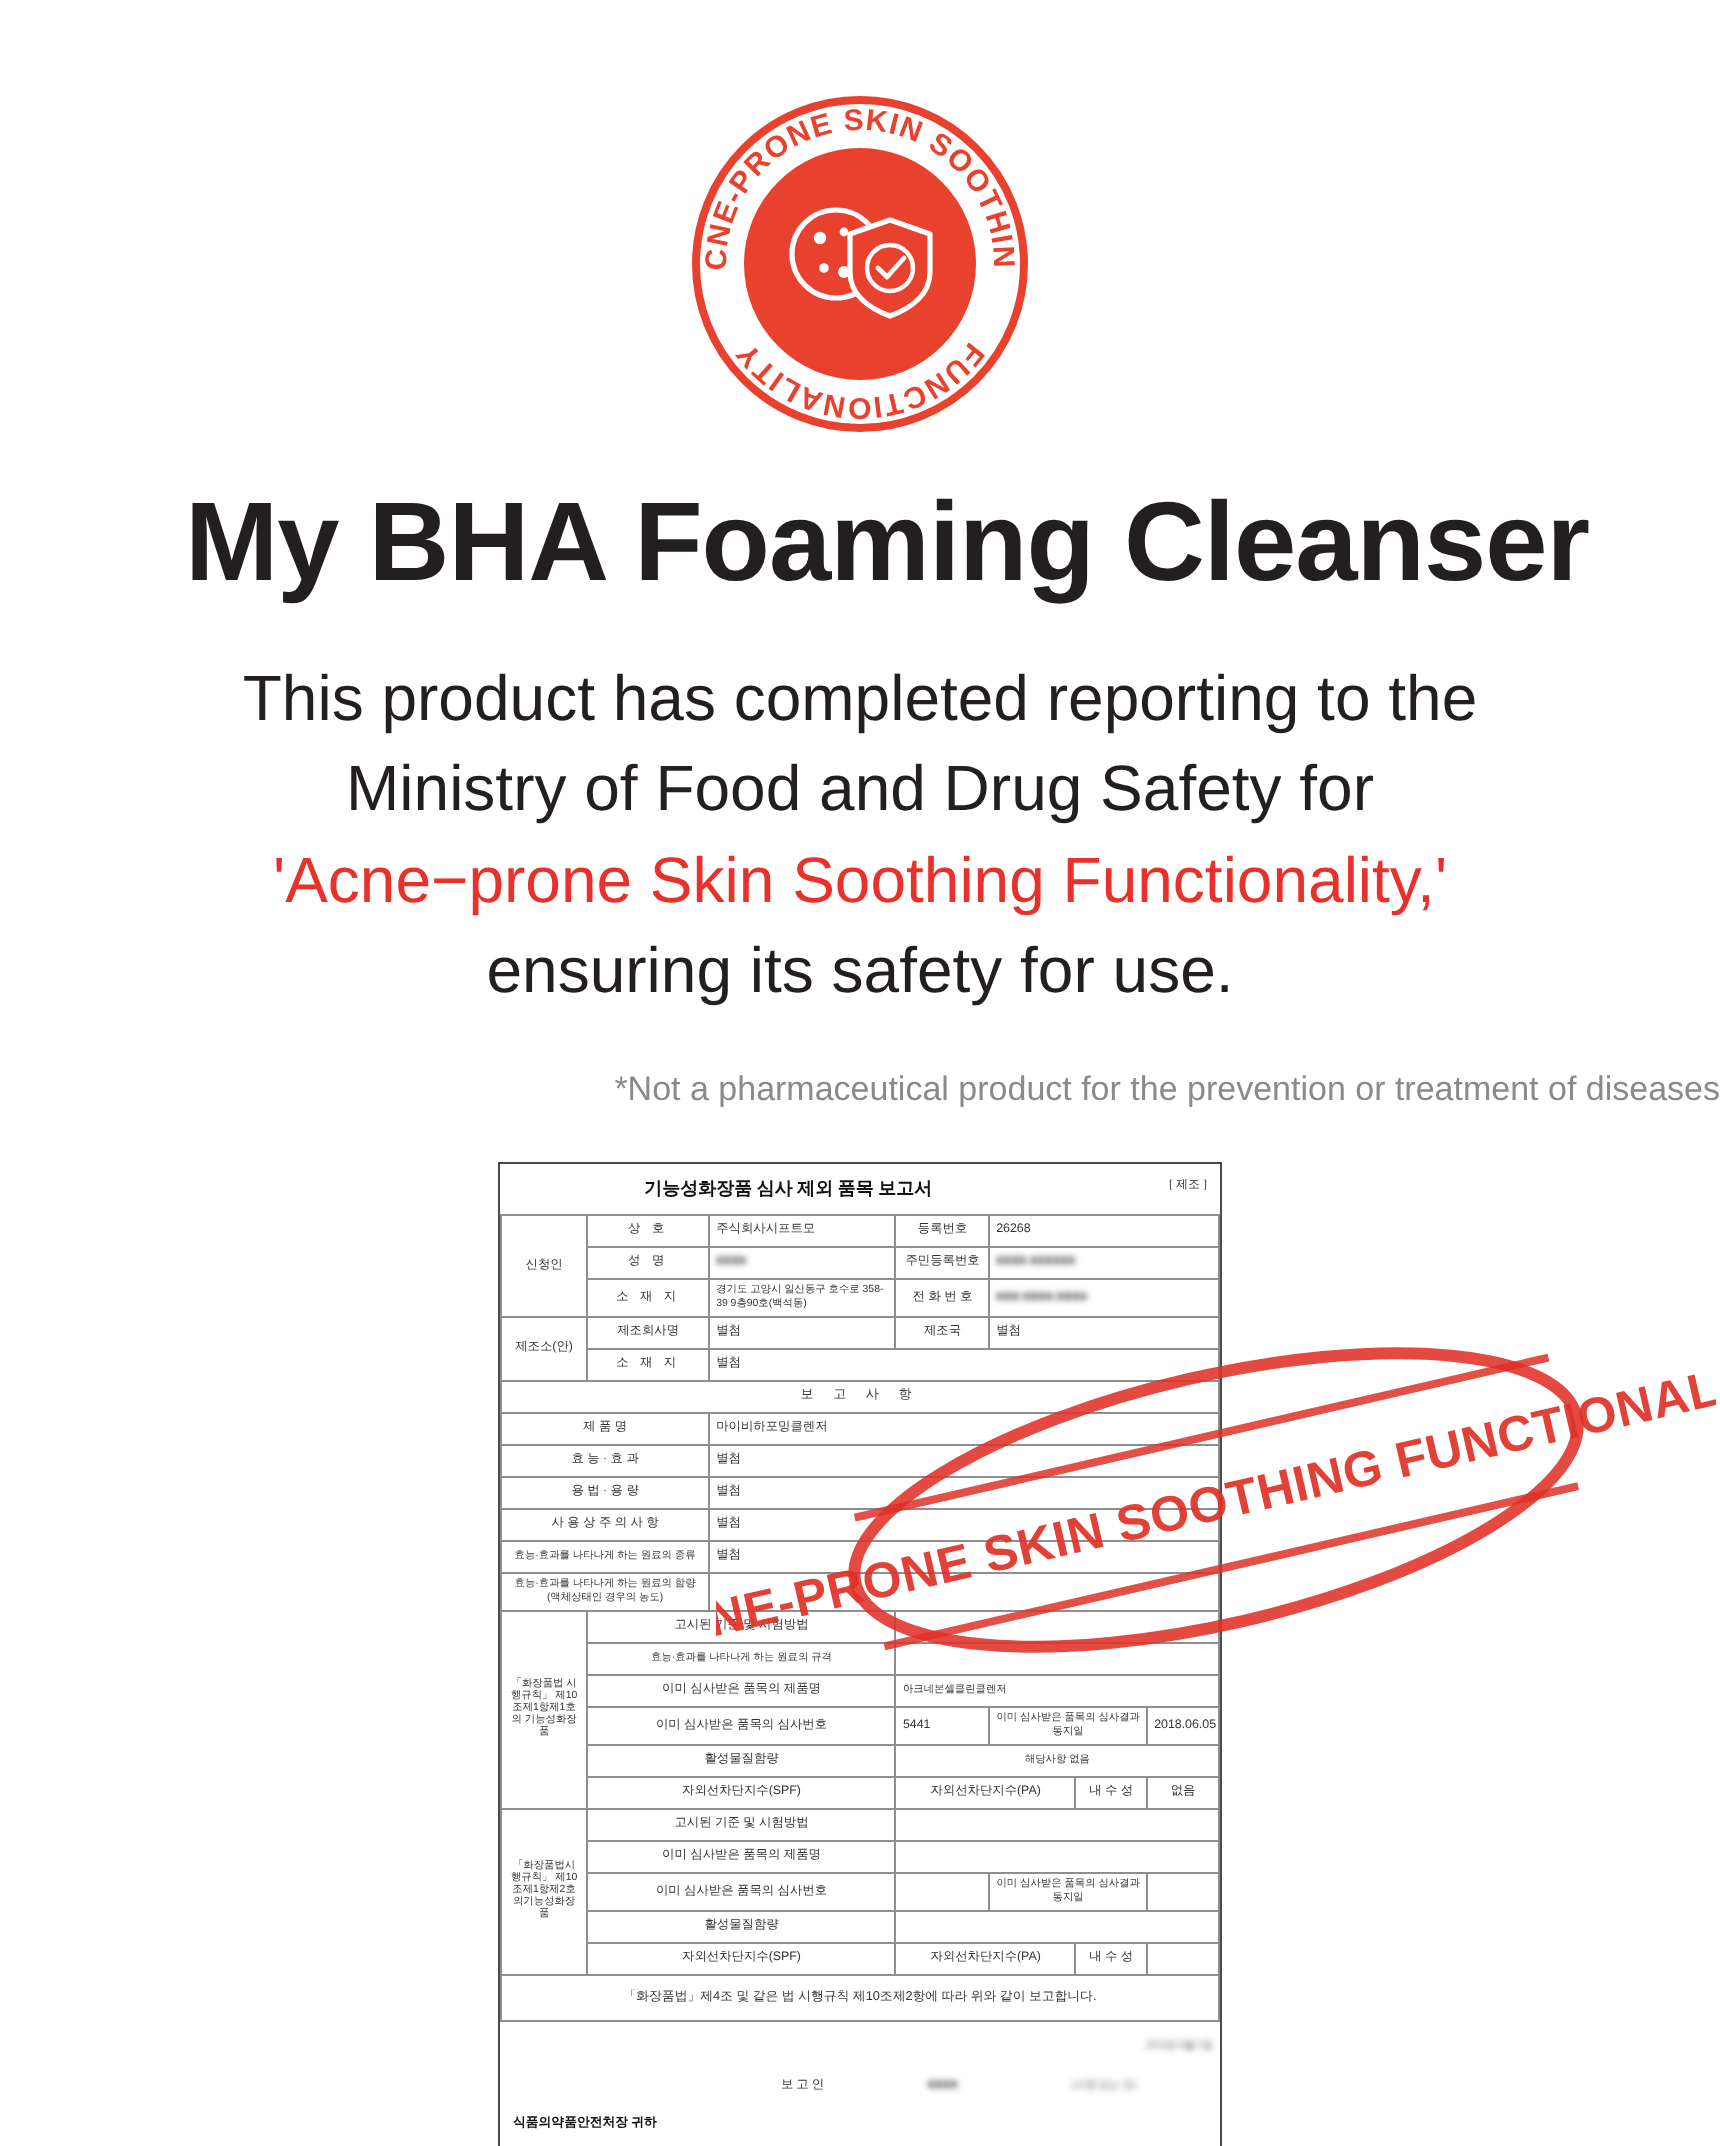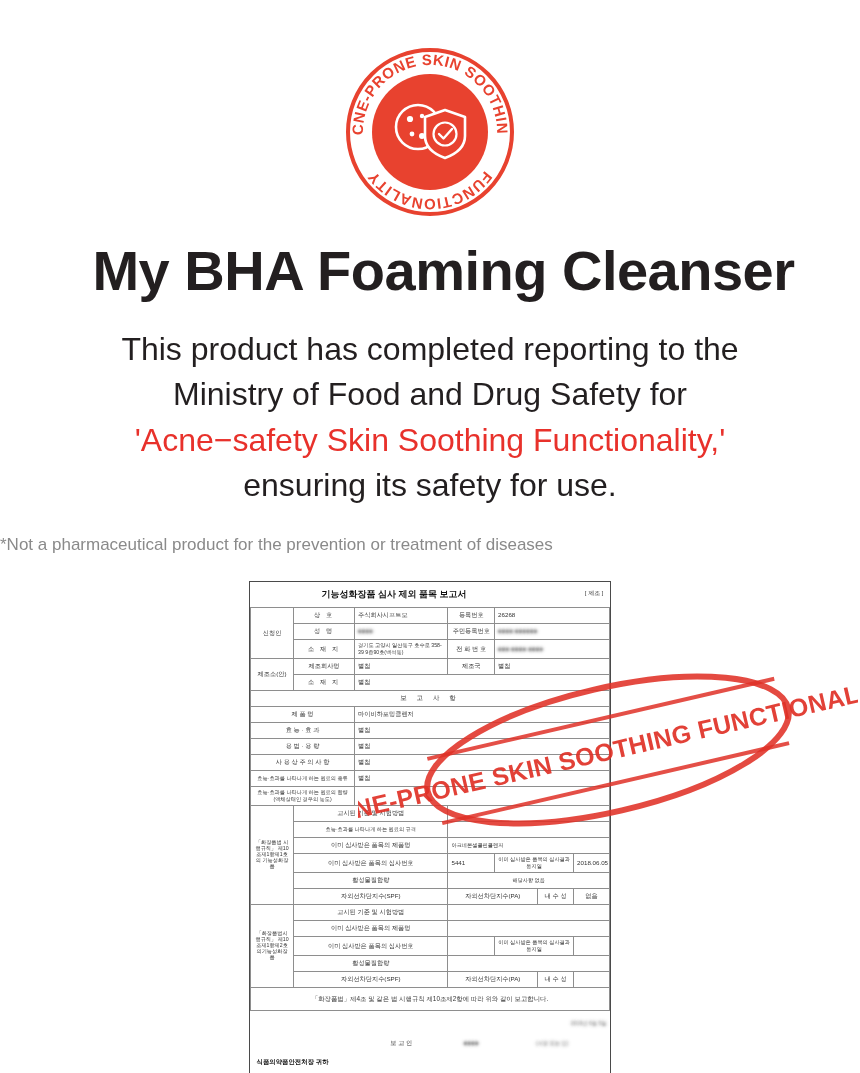--- a/index.html
+++ b/index.html
@@ -49,21 +49,21 @@
     line-height: 1.42;
     margin-top: 26px;
     color: #231f20;
   }
   .desc .hl {
     color: #e8312b;
   }
 
   
   .disclaimer {
-    text-align: left;
+    text-align: right;
     font-size: 17px;
     color: #8a8a8a;
     margin-top: 26px;
   }
 
   
   .doc-area {
     position: relative;
     width: 100%;
     margin-top: 26px;
@@ -84,21 +84,21 @@
     border-collapse: collapse;
     width: 100%;
     table-layout: fixed;
   }
   .doc td {
     border: 0.5px solid #8e8e8e;
     padding: 2.5px 3px;
     vertical-align: middle;
     height: 10px;
   }
-  .doc .nb { border: none; }
+  .doc .nb { border: none; font-family: Liberation Serif, serif; }
   .c { text-align: center; }
   .l { text-align: left; }
   .r { text-align: right; }
   .sp { letter-spacing: 2px; }
 
   .doc-title-row td {
     border: none;
     padding: 7px 6px 7px 6px;
   }
   .doc-title {
@@ -177,21 +177,21 @@
       </g>
     </svg>
   </div>
 </div>
 
 <div class="headline">My BHA Foaming Cleanser</div>
 
 <div class="desc">
   <div>This product has completed reporting to the</div>
   <div>Ministry of Food and Drug Safety for</div>
-  <div class="hl">'Acne−safety Skin Soothing Functionality,'</div>
+  <div class="hl">'Acne−prone Skin Soothing Functionality,'</div>
   <div>ensuring its safety for use.</div>
 </div>
 
 <div class="disclaimer">*Not a pharmaceutical product for the prevention or treatment of diseases</div>
 
 <div class="doc-area">
   <div class="doc">
     <table>
       <colgroup>
         <col style="width:12%">

